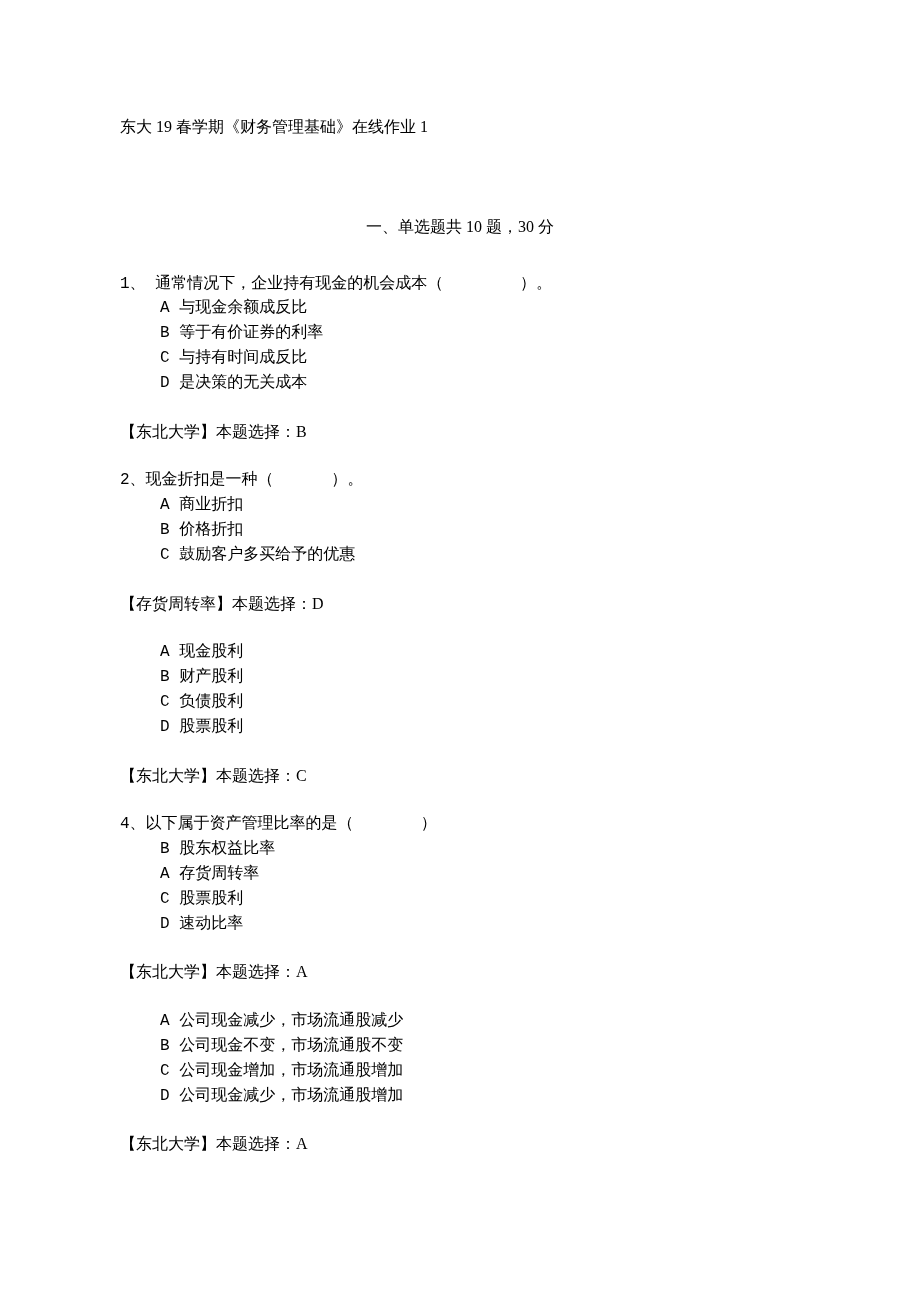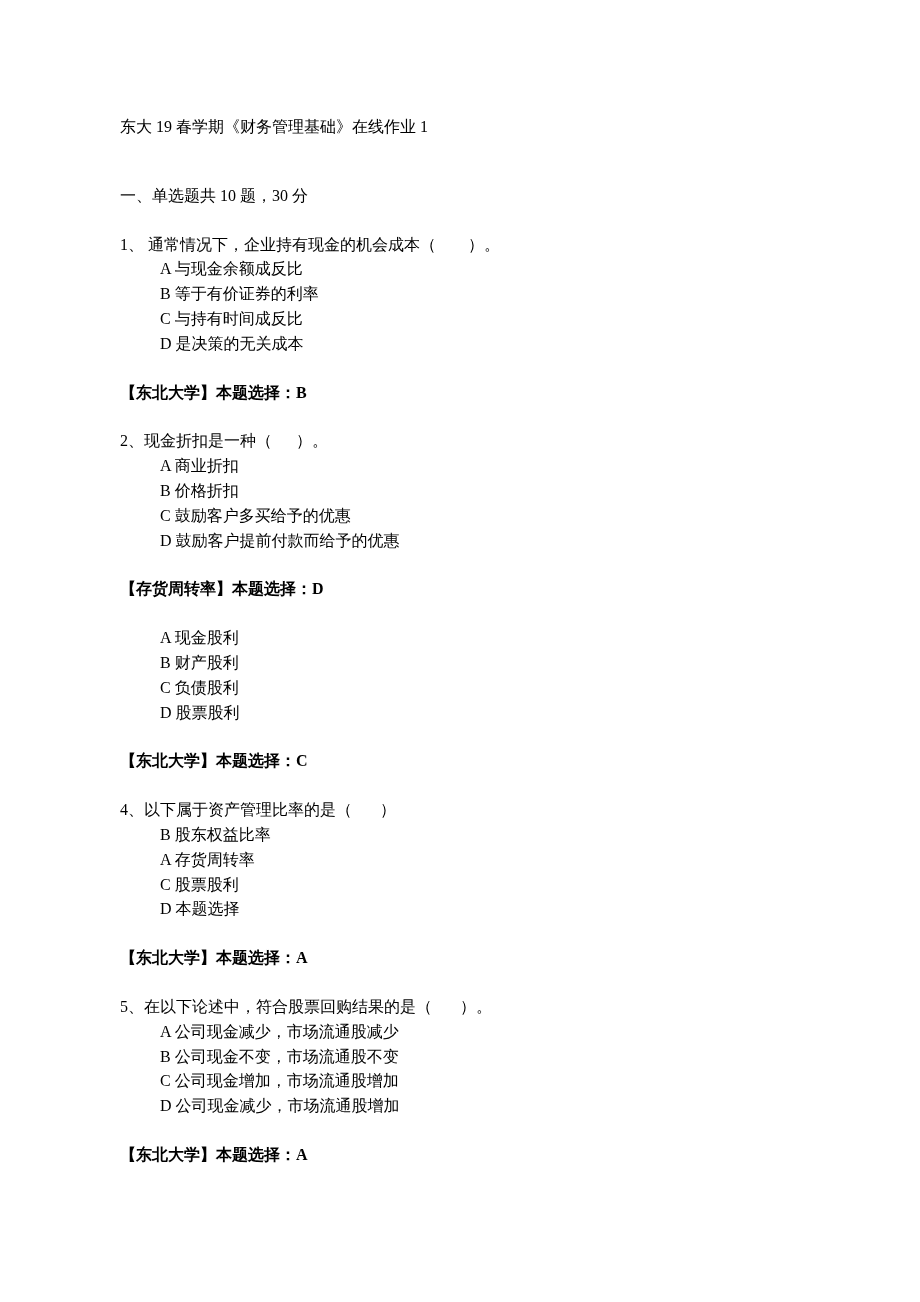--- a/index.html
+++ b/index.html
@@ -11,38 +11,39 @@
       line-height: 1.55;
       color: #000000;
     }
     .page {
       width: 920px;
       min-height: 1302px;
       padding: 115px 120px 80px 120px;
       box-sizing: border-box;
     }
     .title {
-      margin-bottom: 44px;
+      margin-bottom: 75px;
     }
     .section-header {
-      margin-bottom: 24px;
+      margin-bottom: 32px;
+      text-align: center;
     }
     .question-block {
       margin-bottom: 24px;
+      font-family: Liberation Mono, monospace;
     }
     .question-text {
       white-space: pre-wrap;
     }
     .option {
       white-space: pre-wrap;
       margin-left: 40px;
     }
     .answer {
       margin-bottom: 24px;
-      font-weight: bold;
     }
   </style>
 </head>
 <body>
 
 <div class="page">
   <div class="title">东大 19 春学期《财务管理基础》在线作业 1</div>
 
   <div class="section-header">一、单选题共 10 题，30 分</div>
 
@@ -53,43 +54,41 @@
     <div class="option">C 与持有时间成反比</div>
     <div class="option">D 是决策的无关成本</div>
   </div>
   <div class="answer">【东北大学】本题选择：B</div>
 
   <div class="question-block">
     <div class="question-text">2、现金折扣是一种（      ）。</div>
     <div class="option">A 商业折扣</div>
     <div class="option">B 价格折扣</div>
     <div class="option">C 鼓励客户多买给予的优惠</div>
-    <div class="option">D 鼓励客户提前付款而给予的优惠</div>
   </div>
   <div class="answer">【存货周转率】本题选择：D</div>
 
   <div class="question-block">
     <div class="option">A 现金股利</div>
     <div class="option">B 财产股利</div>
     <div class="option">C 负债股利</div>
     <div class="option">D 股票股利</div>
   </div>
   <div class="answer">【东北大学】本题选择：C</div>
 
   <div class="question-block">
     <div class="question-text">4、以下属于资产管理比率的是（       ）</div>
     <div class="option">B 股东权益比率</div>
     <div class="option">A 存货周转率</div>
     <div class="option">C 股票股利</div>
-    <div class="option">D 本题选择</div>
+    <div class="option">D 速动比率</div>
   </div>
   <div class="answer">【东北大学】本题选择：A</div>
 
   <div class="question-block">
-    <div class="question-text">5、在以下论述中，符合股票回购结果的是（       ）。</div>
     <div class="option">A 公司现金减少，市场流通股减少</div>
     <div class="option">B 公司现金不变，市场流通股不变</div>
     <div class="option">C 公司现金增加，市场流通股增加</div>
     <div class="option">D 公司现金减少，市场流通股增加</div>
   </div>
   <div class="answer">【东北大学】本题选择：A</div>
 
 </div>
 
 </body></html>

